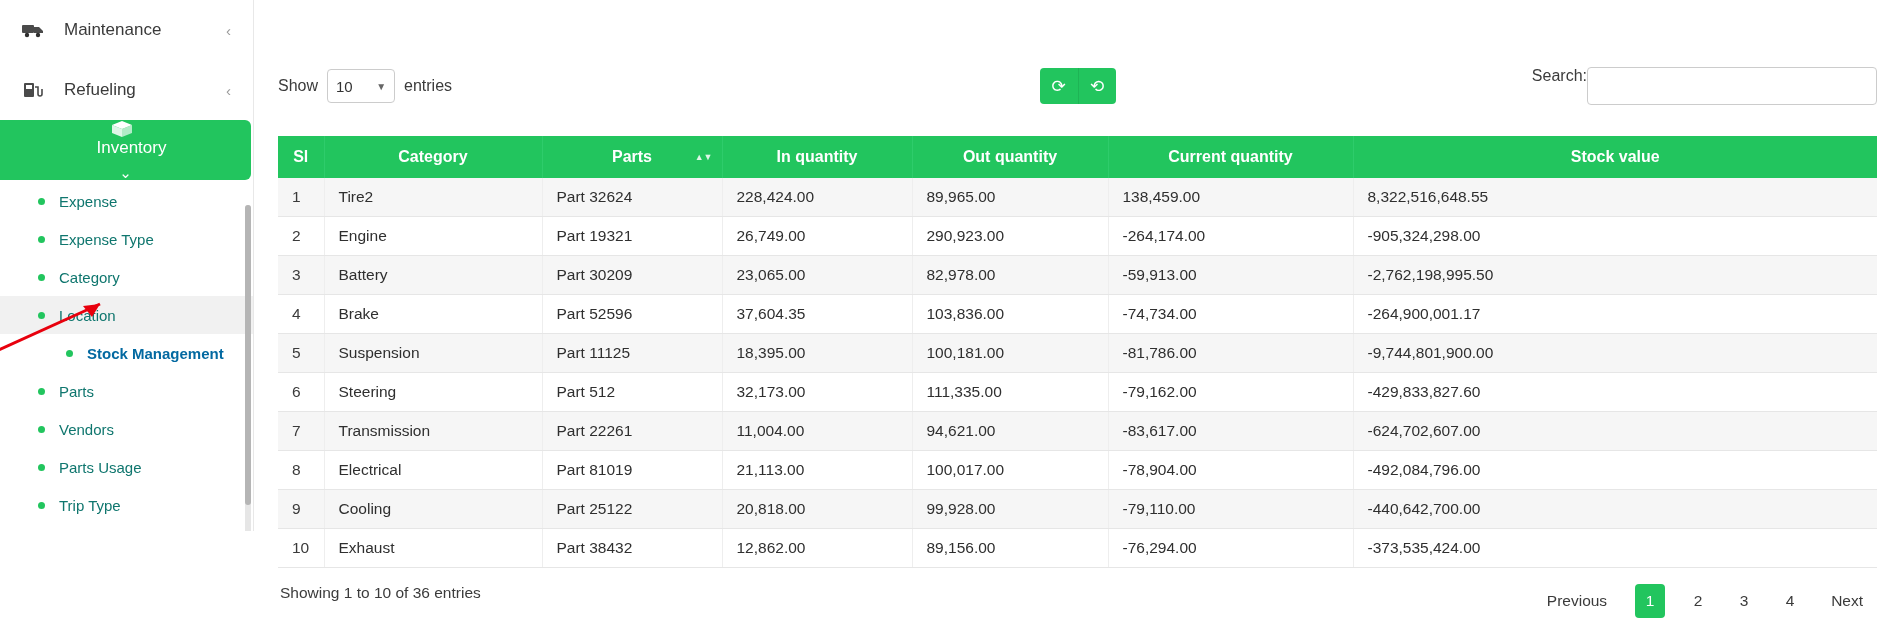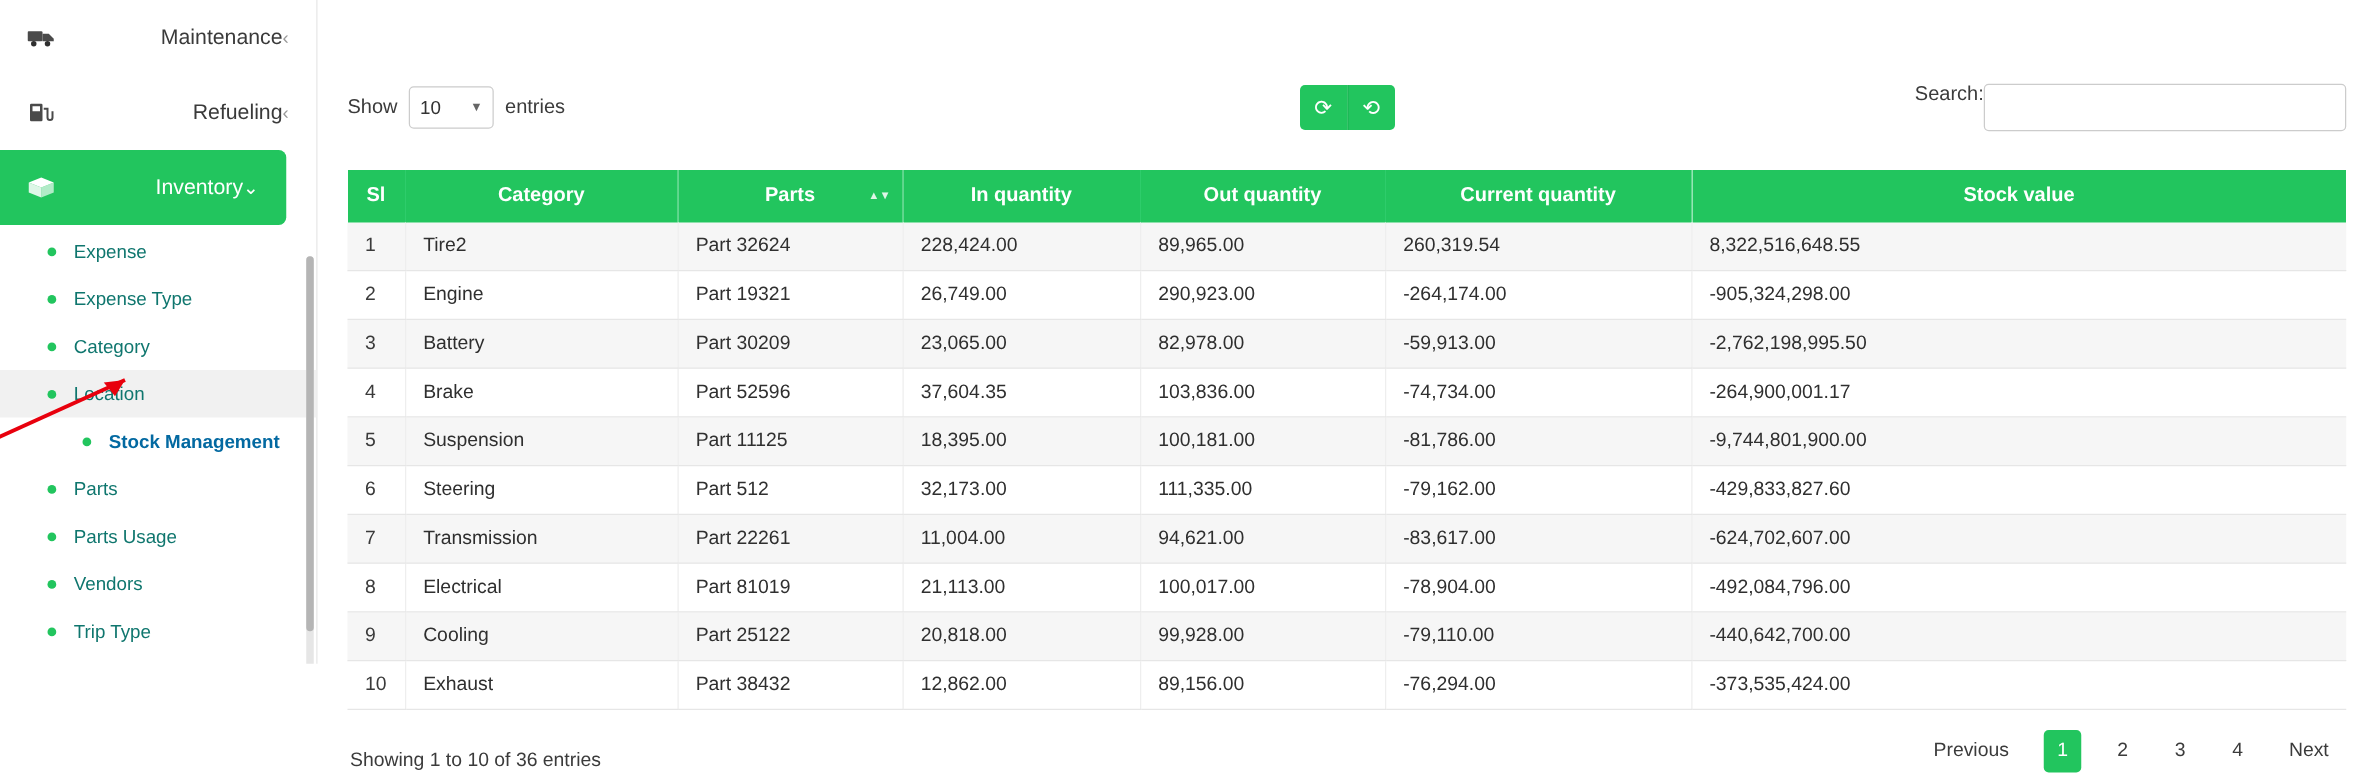--- a/index.html
+++ b/index.html
@@ -19,21 +19,20 @@
 
   
   .sidebar {
     width: 254px;
     min-width: 254px;
     height: 531px;
     background: #ffffff;
     border-right: 1px solid #e8e8e8;
     position: relative;
     overflow: hidden;
-    text-align: right;
   }
   .nav-item {
     display: flex;
     align-items: center;
     height: 60px;
     padding: 0 22px;
     color: #3a3a3a;
     font-size: 17px;
     cursor: pointer;
     position: relative;
@@ -54,21 +53,22 @@
   }
   .nav-item .chev {
     color: #9a9a9a;
     font-size: 15px;
     line-height: 1;
   }
   .nav-item.active {
     background: #22c55e;
     color: #ffffff;
     border-radius: 0 6px 6px 0;
-    margin-right: 24px;
+    margin-right: 2px;
+    flex-direction: column;
   }
   .nav-item.active .nav-ico,
   .nav-item.active .chev { color: #ffffff; }
 
   .sub-list { padding: 2px 0 6px 0; }
   .sub-item {
     display: flex;
     align-items: center;
     height: 38px;
     padding-left: 38px;
@@ -237,21 +237,21 @@
   col.c-sl { width: 46px; }
   col.c-cat { width: 218px; }
   col.c-parts { width: 180px; }
   col.c-in { width: 190px; }
   col.c-out { width: 196px; }
   col.c-cur { width: 245px; }
 
   
   .tfoot {
     display: flex;
-    align-items: flex-end;
+    align-items: flex-start;
     padding: 16px 2px 0 2px;
   }
   .showing-info {
     font-size: 15.5px;
     color: #3b3b3b;
   }
   .pager {
     margin-left: auto;
     display: flex;
     align-items: center;
@@ -344,25 +344,25 @@
       <div class="sub-item green-text">
         <span class="dot"></span>
         <span>Stock Management</span>
       </div>
       <div class="sub-item">
         <span class="dot"></span>
         <span>Parts</span>
       </div>
       <div class="sub-item">
         <span class="dot"></span>
+        <span>Vendors</span>
+      </div>
+      <div class="sub-item">
+        <span class="dot"></span>
         <span>Parts Usage</span>
-      </div>
-      <div class="sub-item">
-        <span class="dot"></span>
-        <span>Vendors</span>
       </div>
       <div class="sub-item">
         <span class="dot"></span>
         <span>Trip Type</span>
       </div>
     </div>
 
     <div class="nav-item">
       <span class="nav-ico">
         <svg width="22" height="18" viewBox="0 0 22 18">
@@ -451,21 +451,21 @@
           <th>Stock value</th>
         </tr>
       </thead>
       <tbody>
         <tr>
           <td>1</td>
           <td>Tire2</td>
           <td>Part 32624</td>
           <td>228,424.00</td>
           <td>89,965.00</td>
-          <td>260,319.54</td>
+          <td>138,459.00</td>
           <td>8,322,516,648.55</td>
         </tr>
         <tr>
           <td>2</td>
           <td>Engine</td>
           <td>Part 19321</td>
           <td>26,749.00</td>
           <td>290,923.00</td>
           <td>-264,174.00</td>
           <td>-905,324,298.00</td>

